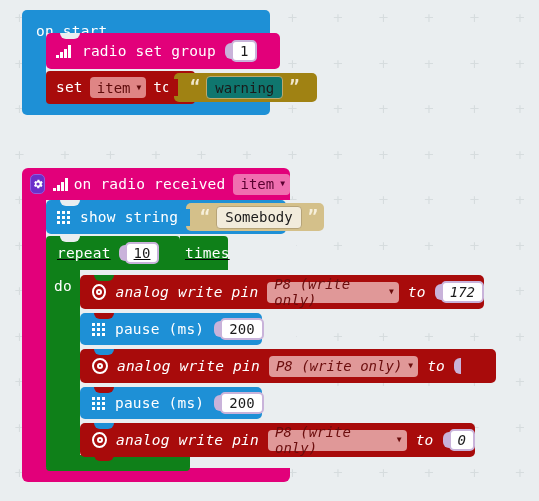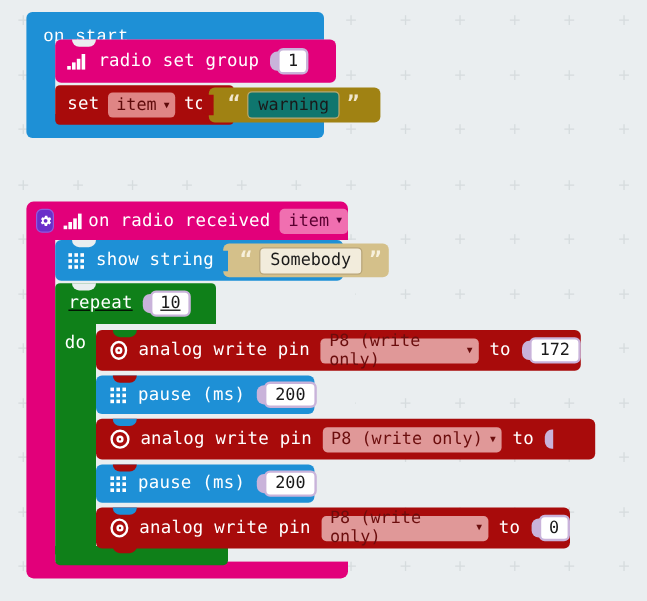--- a/index.html
+++ b/index.html
@@ -41,21 +41,21 @@
   
   .notch{position:absolute;width:20px;height:6px;background:inherit;border-radius:0 0 7px 7px;}
 
   
   .c-event   {background:#1e90d6;}   
   .c-radio   {background:#e2007a;}   
   .c-var     {background:#a80b0b;}   
   .c-text    {background:#a08213;}   
   .c-basic   {background:#1e90d6;}   
   .c-loop    {background:#0f8019;text-decoration:underline;}   
-  .c-pins    {background:#a80b0b;}   
+  .c-pins    {background:#a80b0b;font-style:italic;}   
 
   
   .num{
     display:inline-flex;align-items:center;justify-content:center;
     background:#ffffff;color:#1a1a1a;
     border:2.5px solid #c9b3da;border-radius:5px;
     font-size:14px;height:22px;padding:0 7px;min-width:14px;
     box-sizing:border-box;
   }
   .numwrap{display:inline-flex;align-items:center;position:relative;}
@@ -240,21 +240,21 @@
     <span class="cross" style="left:332.5px;top:466px;">+</span>
     <span class="cross" style="left:378px;top:466px;">+</span>
     <span class="cross" style="left:423.5px;top:466px;">+</span>
     <span class="cross" style="left:469px;top:466px;">+</span>
     <span class="cross" style="left:514.5px;top:466px;">+</span>
   </div>
 
 <div id="canvas">
 
   <div class="blk c-event" style="left:22px;top:10px;width:248px;height:105px;border-radius:5px 5px 5px 5px;">
-    <div class="lbl" style="position:absolute;left:14px;top:14px;font-family:Liberation Mono, monospace;">on start</div>
+    <div class="lbl" style="position:absolute;left:14px;top:14px;">on start</div>
   </div>
 
   <div class="blk" style="left:46px;top:33px;width:224px;height:62px;background:#eaeef0;"></div>
 
   <div class="blk c-radio" style="left:46px;top:33px;width:234px;height:36px;border-radius:5px;">
     <div class="row" style="padding-left:10px;gap:9px;">
       <span class="ico-radio">
         <i></i>
           <i></i>
           <i></i>
@@ -340,20 +340,25 @@
 
   <div class="blk c-loop" style="left:46px;top:236px;width:134px;height:34px;border-radius:4px 4px 0 0;">
     <div class="row" style="padding-left:11px;gap:8px;">
       <span class="lbl">repeat</span>
       <span class="numwrap">
         <span class="plug"></span>
         <span class="num">10</span>
       </span>
     </div>
     <div class="notch" style="left:14px;top:0;background:#eaeef0;"></div>
+  </div>
+  <div class="blk c-loop" style="left:180px;top:236px;width:48px;height:34px;border-radius:0 4px 0 0;">
+    <div class="row" style="padding-left:5px;">
+      <span class="lbl">times</span>
+    </div>
   </div>
 
   <div class="blk c-loop" style="left:46px;top:270px;width:34px;height:192px;"></div>
   <div class="blk c-loop" style="left:46px;top:455px;width:144px;height:16px;border-radius:0 0 4px 4px;"></div>
   <div class="lbl" style="position:absolute;left:54px;top:279px;">do</div>
 
   <div class="blk c-pins" style="left:80px;top:275px;width:404px;height:34px;border-radius:5px;">
     <div class="row" style="padding-left:12px;gap:9px;">
       <span class="ico-pin"></span>
       <span class="lbl">analog write pin</span>

